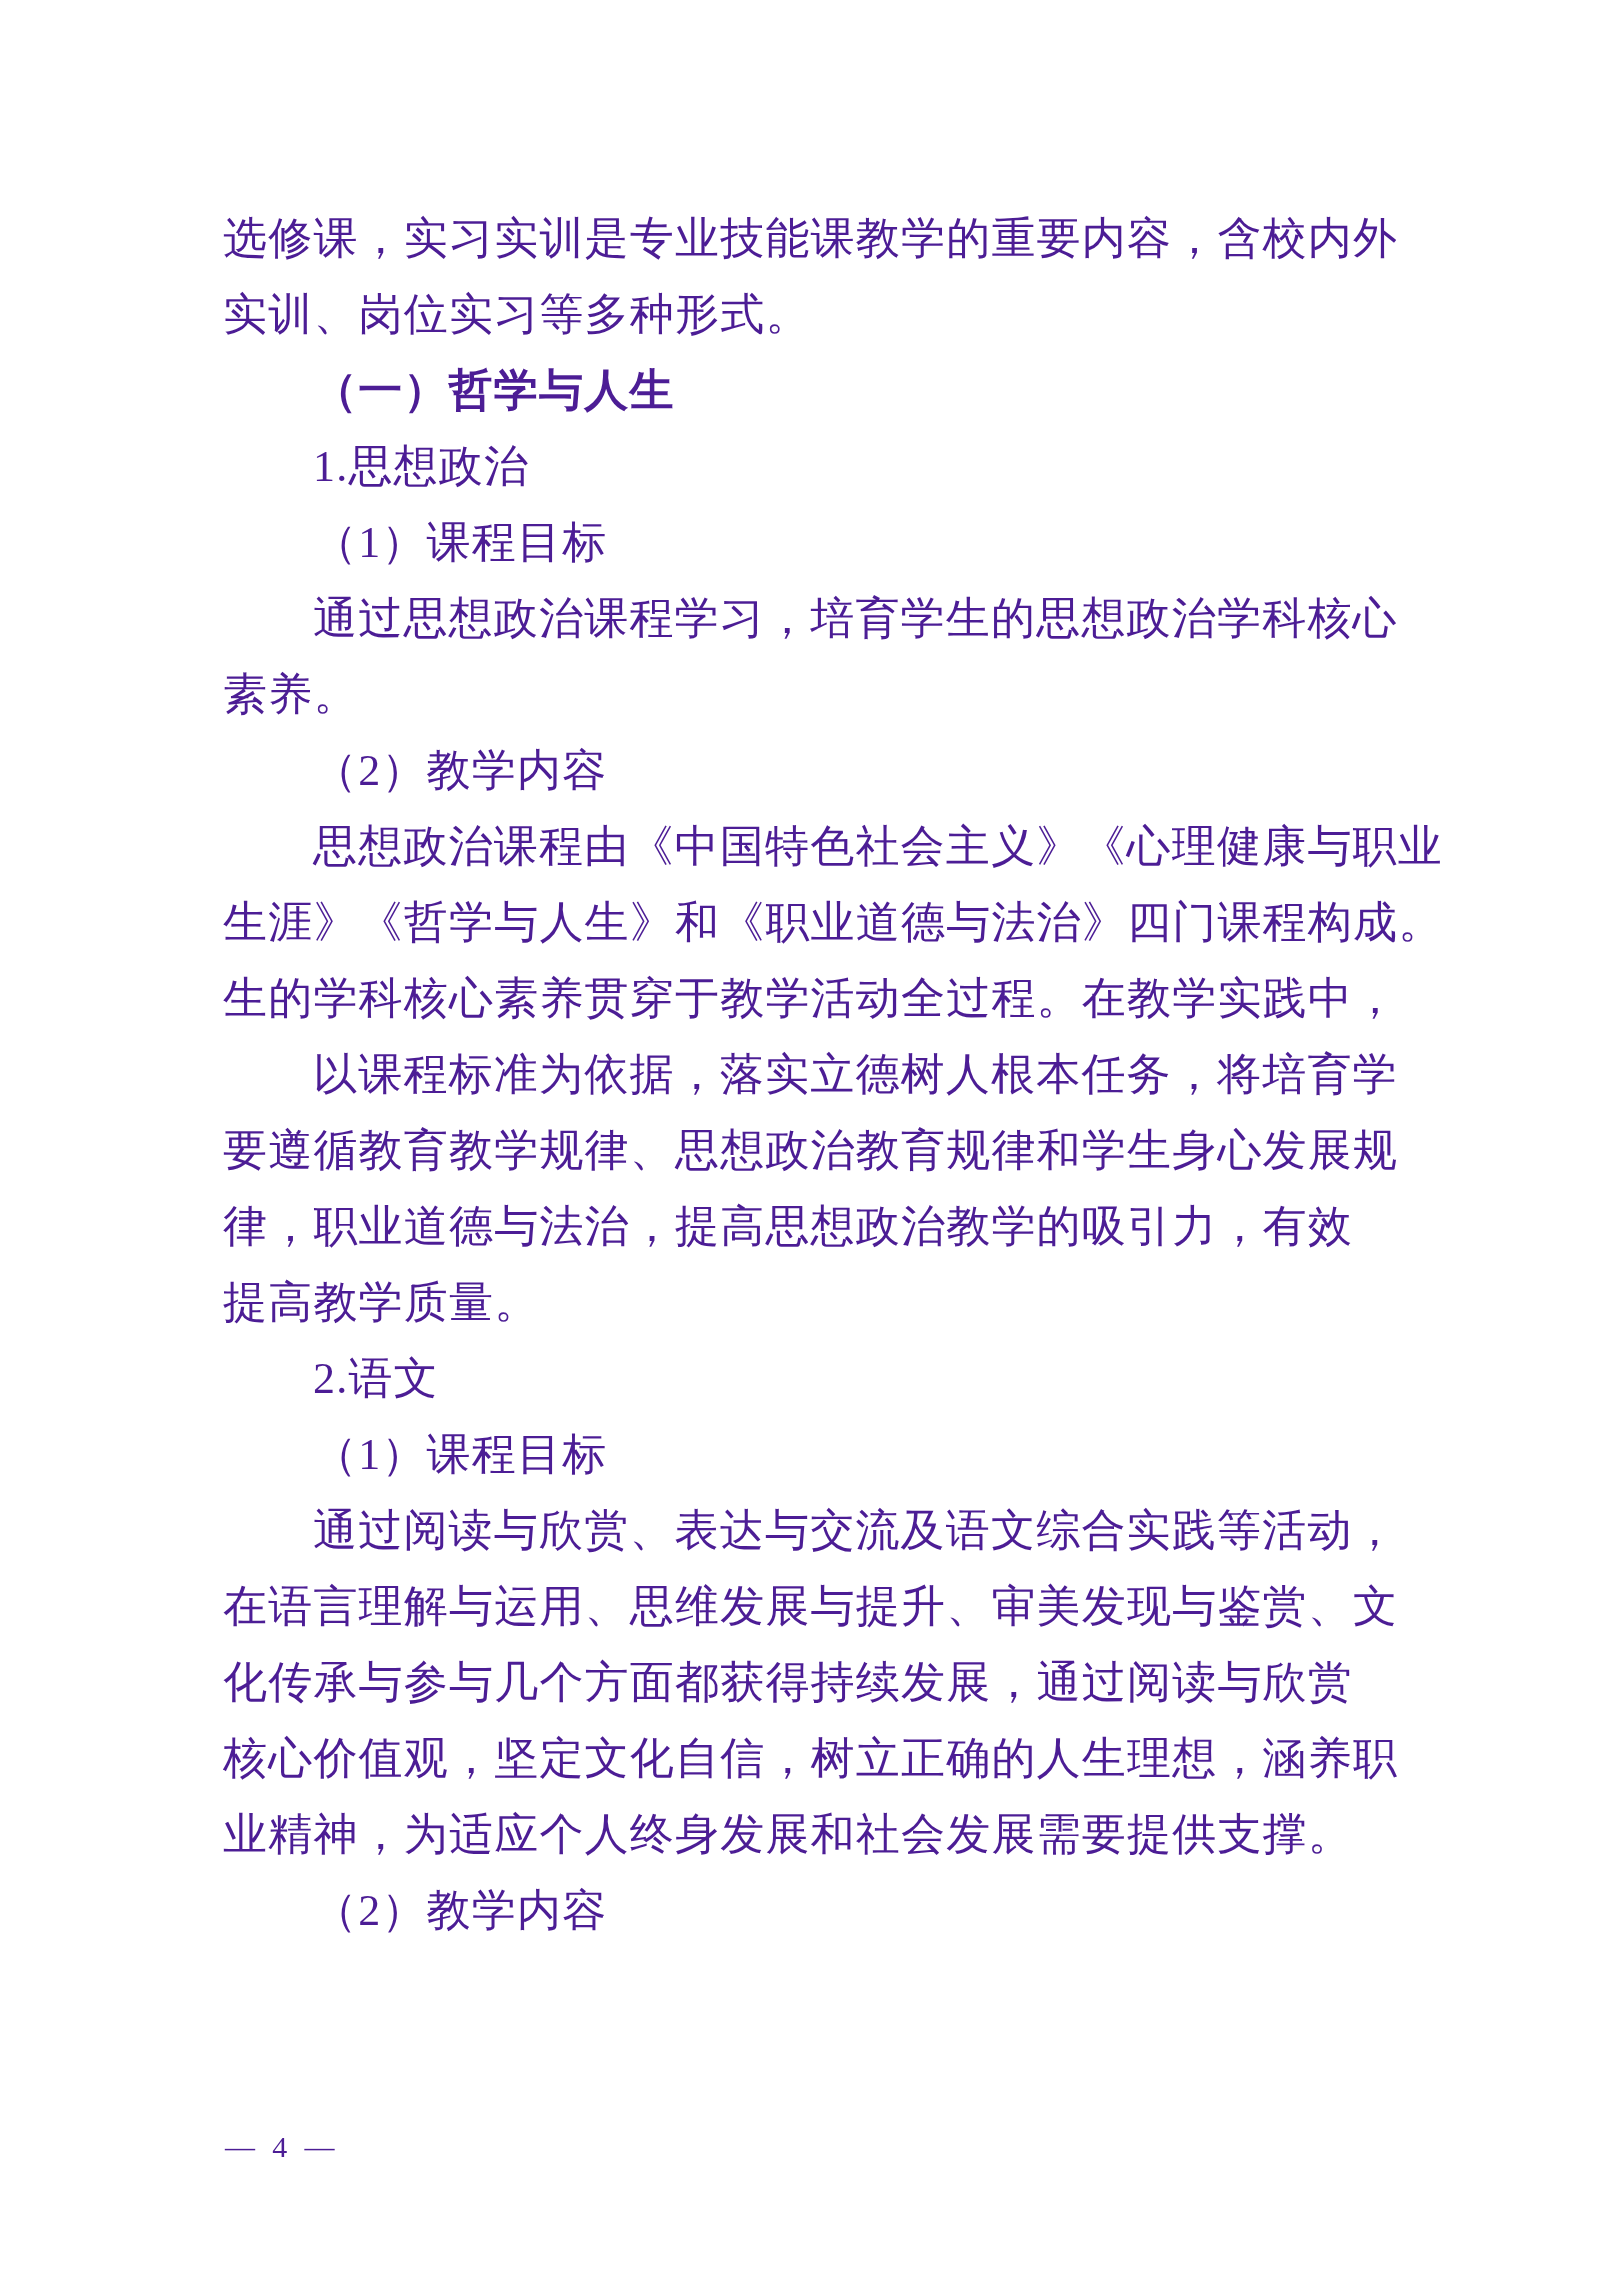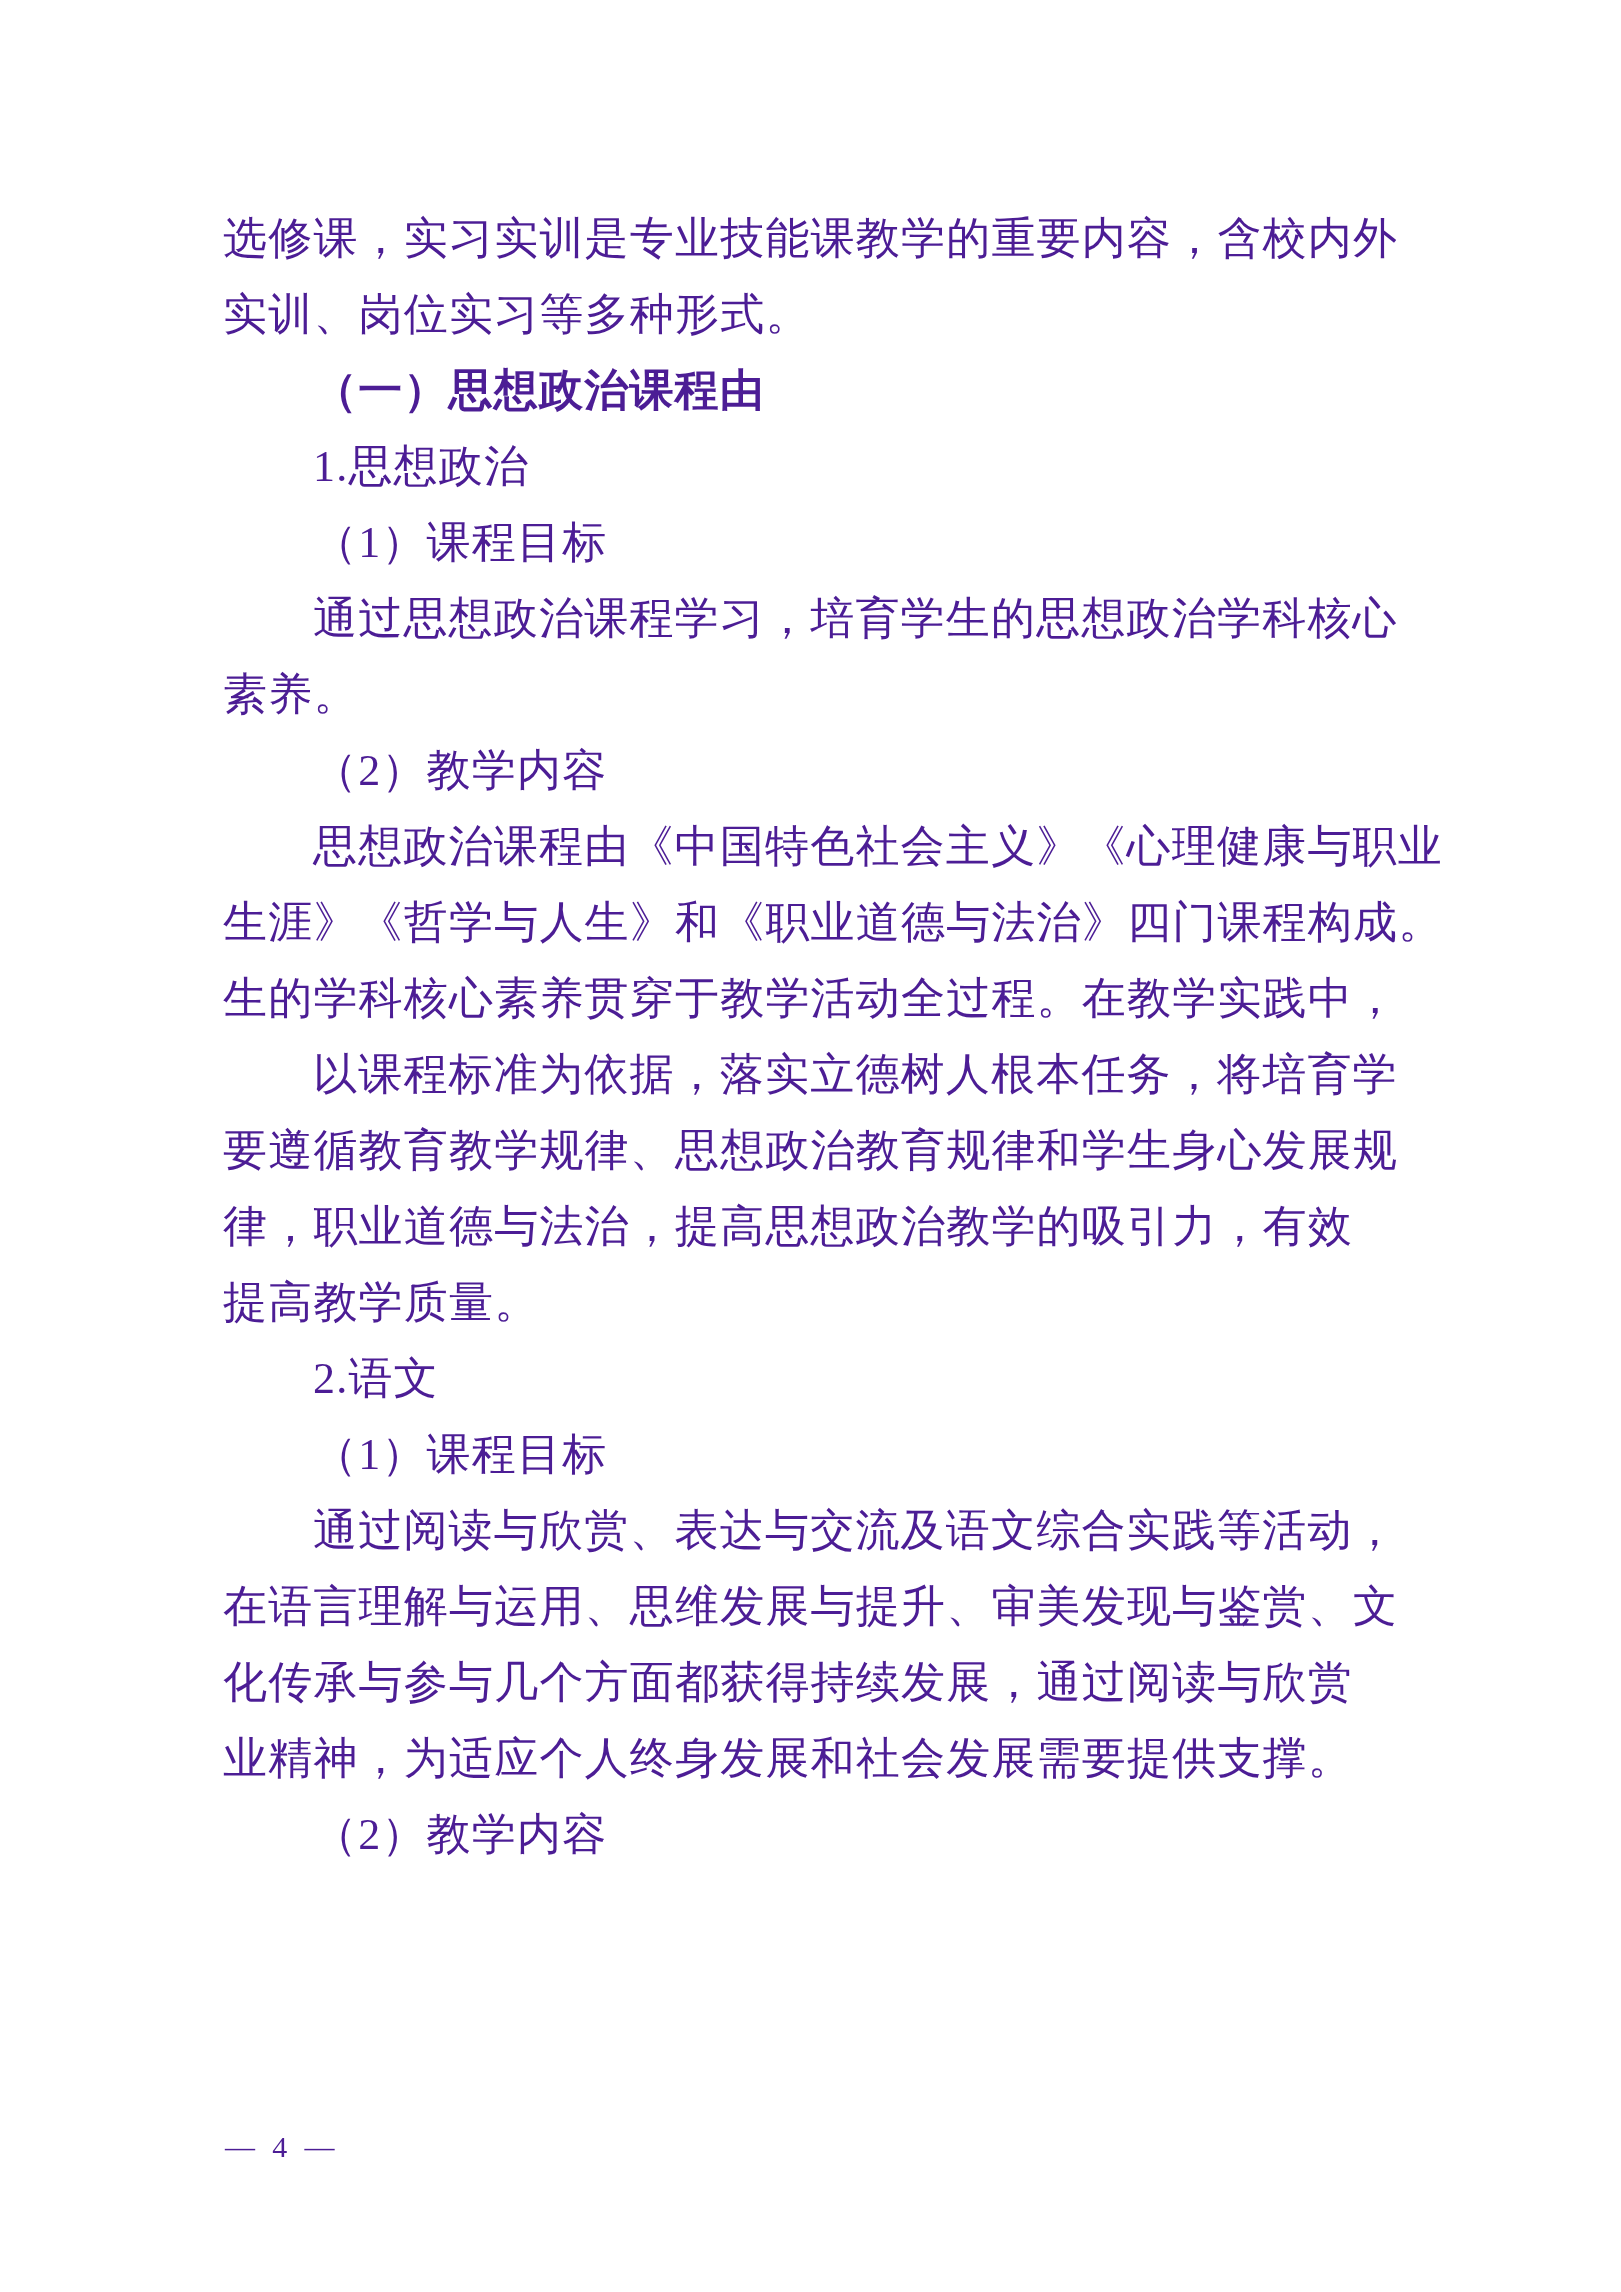--- a/index.html
+++ b/index.html
@@ -48,37 +48,38 @@
     letter-spacing: 1px;
   }
 </style>
 </head>
 <body>
 
 <div class="page">
   <div class="text-block">
     <div class="line">选修课，实习实训是专业技能课教学的重要内容，含校内外</div>
     <div class="line">实训、岗位实习等多种形式。</div>
-    <div class="line indent heading-kai">（一）思想政治课程由</div>
+    <div class="line indent heading-kai">（一）哲学与人生</div>
     <div class="line indent heading-bold">1.思想政治</div>
     <div class="line indent">（1）课程目标</div>
     <div class="line indent">通过思想政治课程学习，培育学生的思想政治学科核心</div>
     <div class="line">素养。</div>
     <div class="line indent">（2）教学内容</div>
     <div class="line indent">思想政治课程由《中国特色社会主义》《心理健康与职业</div>
     <div class="line">生涯》《哲学与人生》和《职业道德与法治》四门课程构成。</div>
     <div class="line">生的学科核心素养贯穿于教学活动全过程。在教学实践中，</div>
     <div class="line indent">以课程标准为依据，落实立德树人根本任务，将培育学</div>
     <div class="line">要遵循教育教学规律、思想政治教育规律和学生身心发展规</div>
     <div class="line">律，职业道德与法治，提高思想政治教学的吸引力，有效</div>
     <div class="line">提高教学质量。</div>
     <div class="line indent heading-bold">2.语文</div>
     <div class="line indent">（1）课程目标</div>
     <div class="line indent">通过阅读与欣赏、表达与交流及语文综合实践等活动，</div>
     <div class="line">在语言理解与运用、思维发展与提升、审美发现与鉴赏、文</div>
     <div class="line">化传承与参与几个方面都获得持续发展，通过阅读与欣赏</div>
+    <div class="line">核心价值观，坚定文化自信，树立正确的人生理想，涵养职</div>
     <div class="line">业精神，为适应个人终身发展和社会发展需要提供支撑。</div>
     <div class="line indent">（2）教学内容</div>
   </div>
 
   <div class="page-number">— 4 —</div>
 </div>
 
 
 </body></html>

